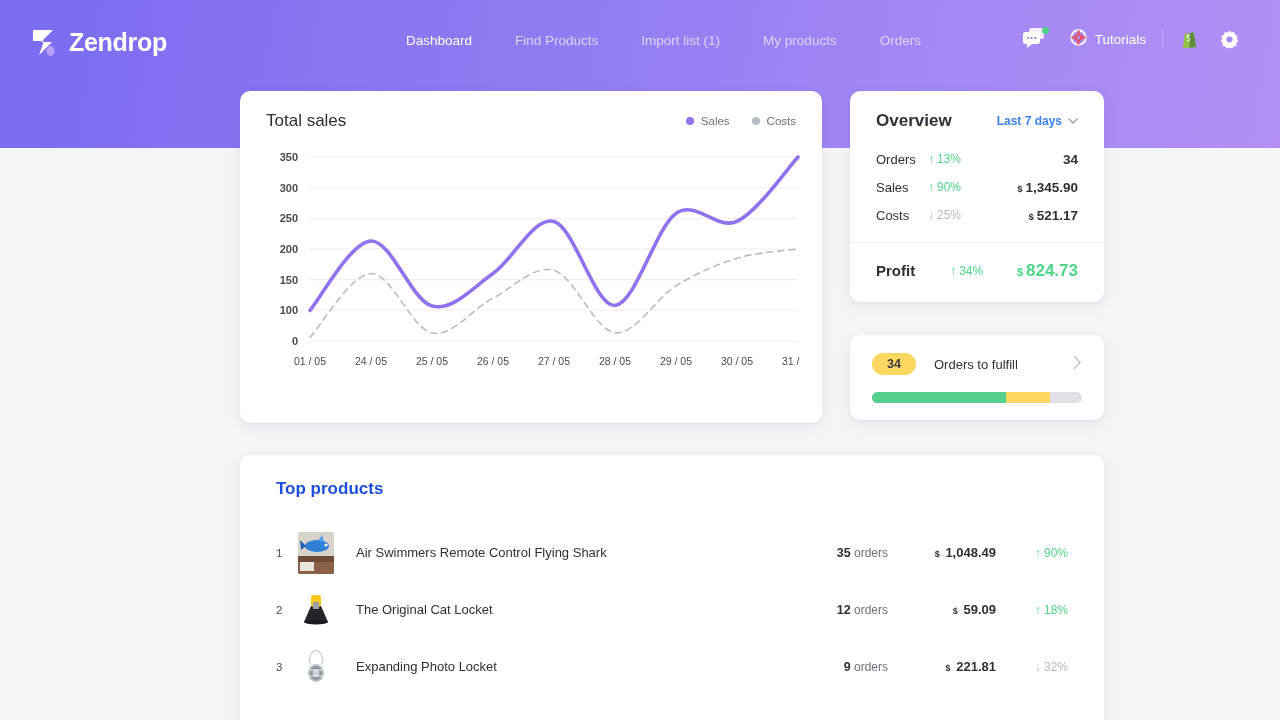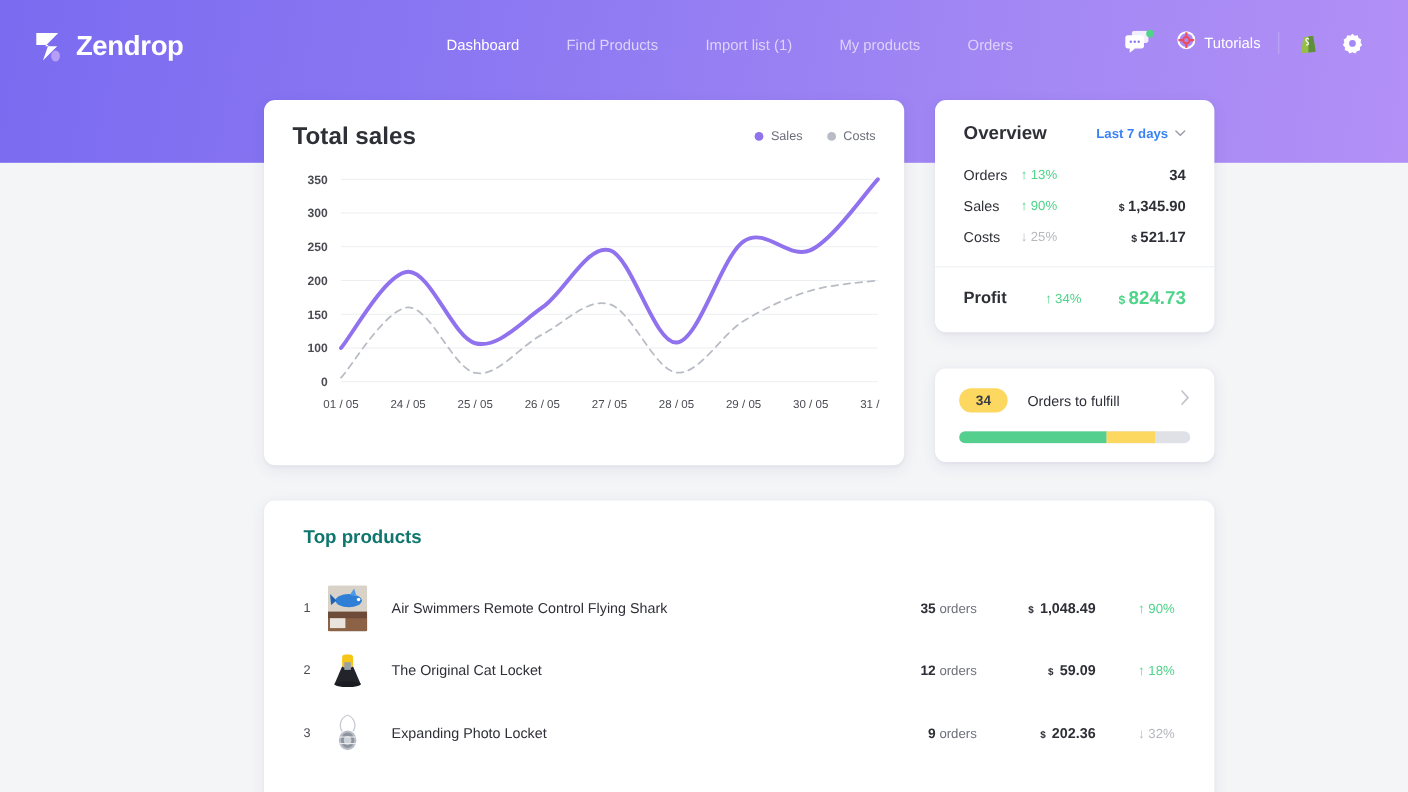--- a/index.html
+++ b/index.html
@@ -59,21 +59,21 @@
   #sales-card { left: 240px; top: 91px; width: 582px; height: 332px; }
   #overview-card { left: 850px; top: 91px; width: 254px; height: 211px; }
   #fulfill-card { left: 850px; top: 335px; width: 254px; height: 85px; }
   #products-card { left: 240px; top: 455px; width: 864px; height: 300px; }
 
   
   .sales-head {
     display: flex; align-items: center; justify-content: space-between;
     padding: 20px 26px 0 26px;
   }
-  .card-title { font-size: 22px; font-weight: bold; color: #2f3037; }
+  .card-title { font-size: 17px; font-weight: normal; color: #2f3037; }
   .legend { display: flex; align-items: center; gap: 22px; }
   .leg { display: flex; align-items: center; gap: 7px; }
   .leg-dot { width: 8px; height: 8px; border-radius: 50%; }
   .leg-txt { font-size: 11.5px; color: #6d6f7a; }
 
   .chart-wrap { position: relative; margin-top: 16px; padding: 0 20px 0 20px; }
   .chart-svg { display: block; }
 
   
   .ov-head {
@@ -115,21 +115,21 @@
   .ff-label { font-size: 13px; color: #2f3037; margin-left: 18px; }
   .ff-chevron { margin-left: auto; color: #b9bbc4; }
   .ff-bar {
     margin: 17px 22px 0 22px; height: 11px; border-radius: 6px;
     background: #dfe1e6; overflow: hidden; display: flex;
   }
   .ff-seg-green { background: #55cf8e; height: 100%; }
   .ff-seg-yellow { background: #fcd860; height: 100%; }
 
   
-  .prod-title { font-size: 17px; font-weight: bold; color: #0f766e; padding: 24px 0 0 36px; }
+  .prod-title { font-size: 17px; font-weight: bold; color: #1d4ed8; padding: 24px 0 0 36px; }
   .prod-list { margin-top: 25px; }
   .prod-row {
     display: flex; align-items: center; height: 57px; padding: 0 36px;
   }
   .prod-rank { font-size: 11.5px; color: #4a4b52; width: 22px; }
   .prod-thumb {
     width: 36px; height: 42px; border-radius: 2px; overflow: hidden;
     display: flex; align-items: center; justify-content: center;
     flex-shrink: 0;
   }
@@ -411,21 +411,21 @@
             <path d="M10.4 24 h15.2 M10.4 30 h15.2" stroke="#f2f3f5" stroke-width="0.9"></path>
           </svg>
         </span>
         <span class="prod-name">Expanding Photo Locket</span>
         <span class="prod-orders">
           <b>9</b>
           <span>orders</span>
         </span>
         <span class="prod-price">
           <span class="cur">$</span>
-          <span>202.36</span>
+          <span>221.81</span>
         </span>
         <span class="prod-delta down">
           <span>↓</span>
           <span>32%</span>
         </span>
       </div>
 
     </div>
   </div>
 

